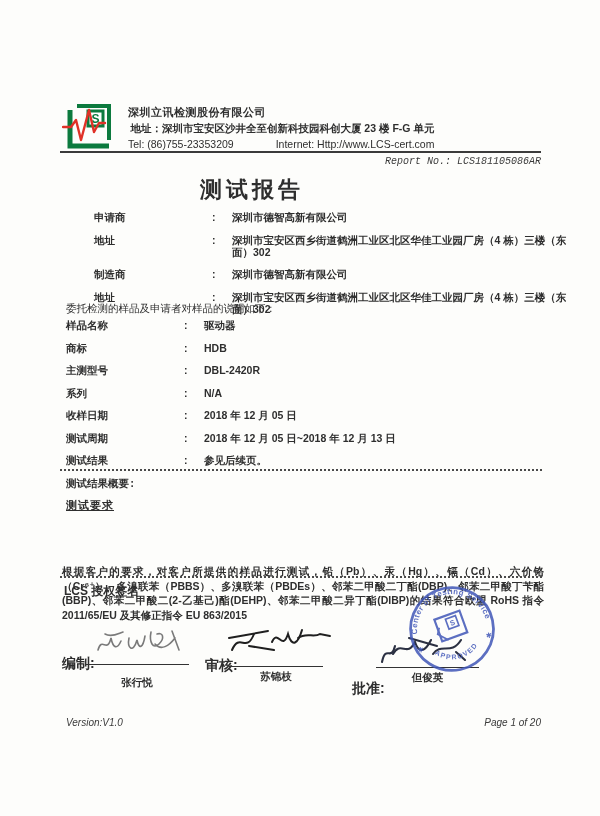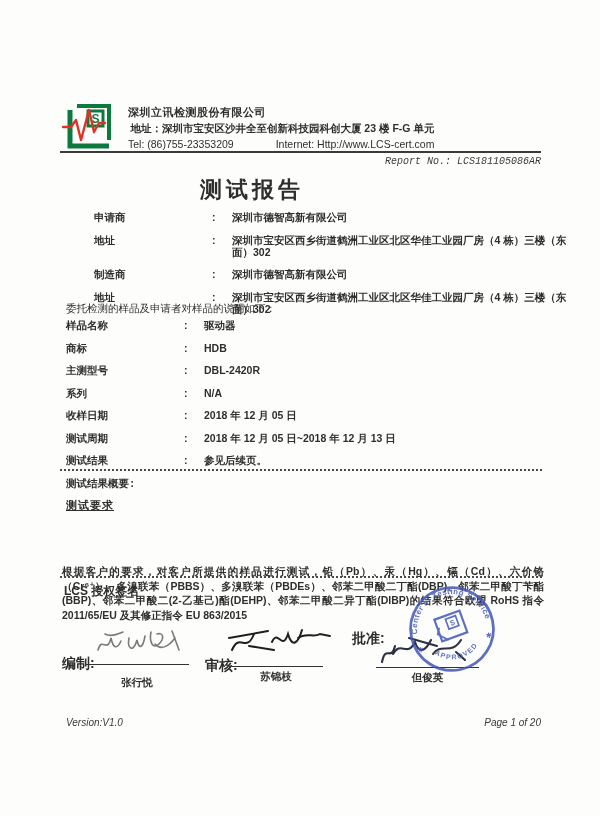--- a/index.html
+++ b/index.html
@@ -39,21 +39,21 @@
   .summary-heading{left:66px;top:477px;font-size:10.5px;font-weight:bold;font-family:Liberation Mono, monospace;}
   .req-heading{left:66px;top:498px;font-size:11px;font-weight:bold;text-decoration:underline;letter-spacing:1px;}
   .req-text{left:62px;top:520px;width:482px;font-size:10.5px;font-weight:bold;line-height:14.5px;text-align:justify;margin-top:44px;}
   .auth-heading{left:64px;top:583px;font-size:12px;font-weight:bold;}
   
   .sig-label{font-size:14px;font-weight:bold;}
   .sig-line{height:0;border-top:1.5px solid #333;}
   .sig-name{font-size:10.5px;font-weight:bold;text-align:center;}
   .lbl1{left:62px;top:655px;} .line1{left:85px;top:664px;width:104px;} .scr1{left:92px;top:624px;} .name1{left:85px;top:668px;width:104px;margin-top:8px;}
   .lbl2{left:205px;top:657px;} .line2{left:229px;top:666px;width:94px;} .scr2{left:222px;top:620px;} .name2{left:229px;top:670px;width:94px;}
-  .lbl3{left:352px;top:630px;} .line3{left:376px;top:667px;width:103px;} .scr3{left:372px;top:630px;} .name3{left:376px;top:671px;width:103px;}
+  .lbl3{left:352px;top:680px;} .line3{left:376px;top:667px;width:103px;} .scr3{left:372px;top:630px;} .name3{left:376px;top:671px;width:103px;}
   .stamp{left:406px;top:583px;width:92px;height:92px;opacity:.85;}
   
   .footer-version{left:66px;top:717px;font-size:10px;font-style:italic;color:#3a3a3a;}
   .footer-page{left:60px;top:717px;width:481px;text-align:right;font-size:10px;font-style:italic;color:#3a3a3a;}
 </style>
 </head>
 <body>
 
 <svg class="abs logo" viewBox="0 0 56 48">
   <path d="M7,8 V44 H46" fill="none" stroke="#0c7a3e" stroke-width="5"></path>

